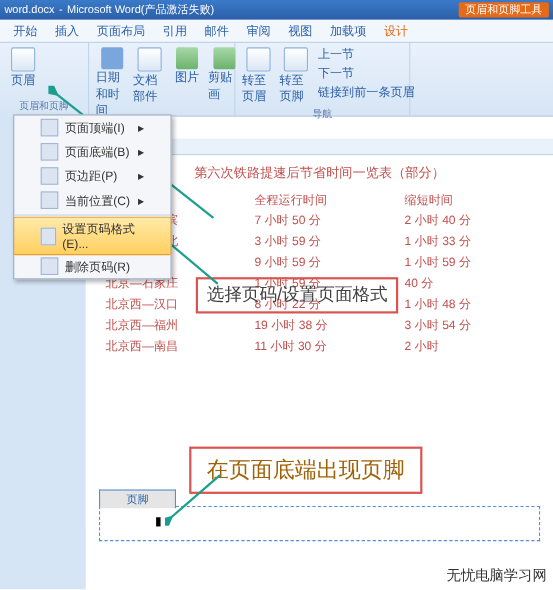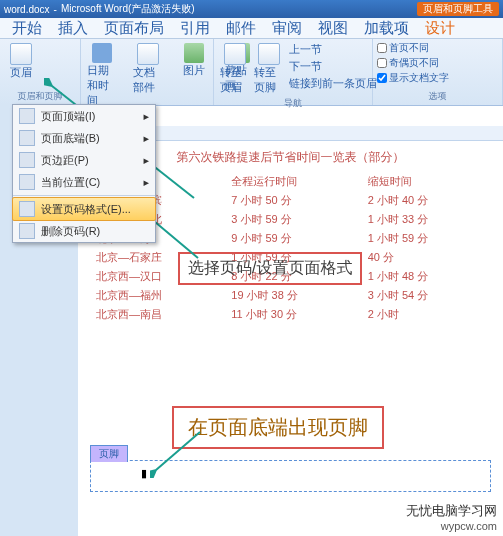--- a/index.html
+++ b/index.html
@@ -1,47 +1,47 @@
 <!DOCTYPE html>
 <html><head>
 <meta charset="utf-8">
 <style>
 body{margin:0;font-family:"Microsoft YaHei",sans-serif;font-size:11px;background:#fff;width:503px;height:536px;overflow:hidden;position:relative}
 .titlebar{height:18px;background:linear-gradient(#3a7ac8,#2b5fa8);color:#fff;display:flex;align-items:center;padding:0 4px;font-size:10px}
 .orange-tab{background:#e56a19;padding:0 6px;margin-left:auto;border-radius:2px}
-.tabs{height:20px;background:#f2f7fd;border-bottom:1px solid #b8cce4;display:flex;align-items:center;padding-left:4px;font-size:15px;color:#2b5fa8}
+.tabs{height:20px;background:#f2f7fd;border-bottom:1px solid #b8cce4;display:flex;align-items:center;padding-left:4px;font-size:11px;color:#2b5fa8}
 .tabs span{padding:0 8px}
 .tabs .orange{color:#e56a19}
 .ribbon{height:66px;background:linear-gradient(#e9f1fb,#d6e5f5);border-bottom:1px solid #a5bfe1;display:flex;position:relative}
 .rgroup{border-right:1px solid #c0d4ec;padding:2px 4px;display:flex;flex-direction:column;justify-content:space-between;position:relative}
 .rgroup .lbl{font-size:9px;color:#5a7aa8;text-align:center}
-.btns{display:flex;gap:12px}
+.btns{display:flex;gap:0}
 .rbtn{display:flex;flex-direction:column;align-items:center;padding:2px;min-width:30px;color:#2b5fa8}
 .rbtn.sel{background:linear-gradient(#ffe9a8,#ffd060);border:1px solid #e6b23c;border-radius:2px}
 .ico{width:20px;height:20px;background:#79a7dd;border-radius:2px}
 .ico.doc{background:linear-gradient(#fff,#dbe7f5);border:1px solid #8fb3dc}
 .ico.pic{background:linear-gradient(#a8d8a8,#6bb36b)}
 .smallbtn{display:flex;align-items:flex-end;gap:2px;padding:1px 3px;color:#2b5fa8;white-space:nowrap}
 .chk{display:flex;align-items:center;gap:2px;color:#2b5fa8;white-space:nowrap;font-size:10px}
 .chk input{margin:0;width:10px;height:10px}
 .menu{position:absolute;left:12px;top:104px;width:142px;background:#f4f6f9;border:1px solid #99a8bf;box-shadow:2px 2px 4px rgba(0,0,0,.3);z-index:10}
-.mitem{display:flex;align-items:center;padding:3px 6px;gap:6px;color:#333}
+.mitem{display:flex;align-items:center;padding:3px 24px;gap:6px;color:#333}
 .mitem.sel{background:linear-gradient(#ffe9a8,#ffd060);border:1px solid #e6a030;margin:-1px;border-radius:2px}
 .mitem .mico{width:14px;height:14px;background:#dbe4f0;border:1px solid #9fb8d8}
 .sep{height:1px;background:#c5d2e3;margin:2px 0}
 .doc-area{position:absolute;left:78px;top:126px;right:0;bottom:56px;background:#fff}
 .ruler{height:14px;background:#e9f1fb;border-bottom:1px solid #c0d4ec;margin-bottom:8px}
 .content{padding:0 14px;color:#c0504d;font-size:12px}
 .title{text-align:center;margin:4px 0 6px}
 table{width:100%;border-collapse:collapse;color:#c0504d;font-size:11px}
 td{padding:2px 4px}
 .annot1{position:absolute;left:178px;top:252px;border:2px solid #d9534f;color:#404040;font-size:16px;padding:4px 8px;background:transparent;z-index:5}
 .annot2{position:absolute;left:172px;top:406px;border:2px solid #d9534f;color:#a16207;font-size:20px;padding:6px 14px;z-index:5}
 .footer-area{position:absolute;left:90px;top:460px;right:12px;height:30px;border:1px dashed #5a8fd6}
-.footer-tab{position:absolute;left:-1px;top:-16px;background:#c4b5fd;border:1px solid #5a8fd6;border-bottom:none;padding:1px 8px;color:#2b5fa8;font-size:10px}
+.footer-tab{position:absolute;left:-1px;top:-16px;background:#e5e5e5;border:1px solid #5a8fd6;border-bottom:none;padding:1px 24px;color:#2b5fa8;font-size:10px}
 .watermark{position:absolute;right:6px;bottom:4px;text-align:right;color:#333}
 .watermark .cn{font-size:13px;font-weight:normal}
 .watermark .en{font-size:11px;color:#555}
 svg.arrow{position:absolute;z-index:6;pointer-events:none}
 .leftbar{position:absolute;left:0;top:104px;width:78px;bottom:0;background:#d6e5f5}
 </style>
 </head>
 <body>
 
 <div class="titlebar">
@@ -110,37 +110,20 @@
           </div>
         <div class="smallbtn">
             <span>下一节</span>
           </div>
         <div class="smallbtn">
             <span>链接到前一条页眉</span>
           </div>
       </div>
     </div>
     <div class="lbl">导航</div>
-  </div>
-  <div class="rgroup" style="flex:1">
-    <div style="display:flex;flex-direction:column;gap:1px">
-      <label class="chk">
-          <input type="checkbox" style="">
-          <span>首页不同</span>
-        </label>
-      <label class="chk">
-          <input type="checkbox" style="">
-          <span>奇偶页不同</span>
-        </label>
-      <label class="chk">
-          <input type="checkbox" checked="" style="">
-          <span>显示文档文字</span>
-        </label>
-    </div>
-    <div class="lbl">选项</div>
   </div>
 </div>
 
 <div class="leftbar"></div>
 
 <div class="menu">
   <div class="mitem">
       <div class="mico"></div>
       <span>页面顶端(I)</span>
       <span style="margin-left:auto">▸</span>
@@ -250,14 +233,13 @@
   <line x1="50" y1="4" x2="6" y2="42" stroke="#1a9e8f" stroke-width="2" marker-end="url(#ah3)"></line>
 </svg>
 
 <div class="footer-area">
   <div class="footer-tab">页脚</div>
   <span style="position:absolute;left:50px;top:6px;font-family:serif">▮</span>
 </div>
 
 <div class="watermark">
   <div class="cn">无忧电脑学习网</div>
-  <div class="en">wypcw.com</div>
 </div>
 
 </body></html>

